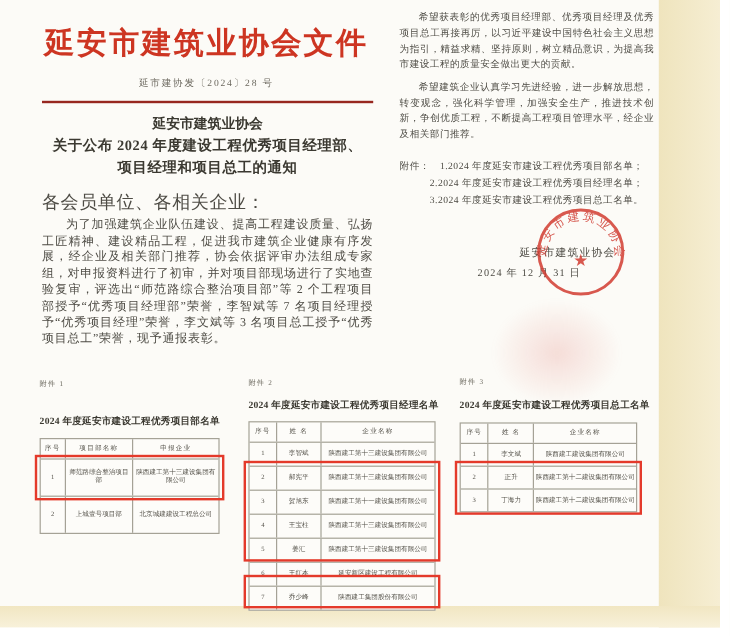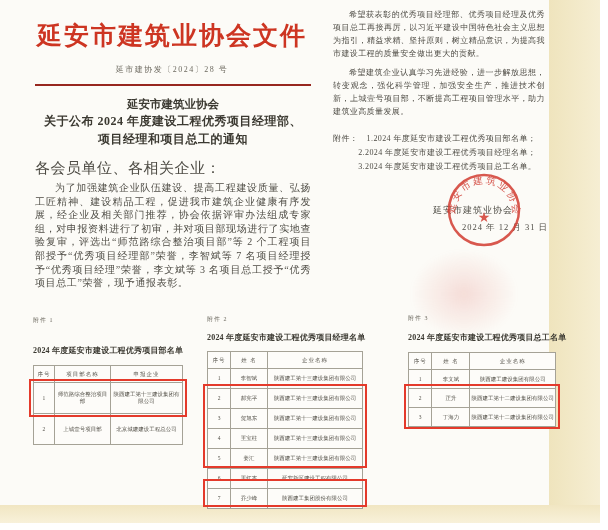--- a/index.html
+++ b/index.html
@@ -36,32 +36,32 @@
 
   
   .col-right{position:absolute;left:333px;top:8px;width:212px;color:#4e4c45;}
   .col-right .bodyp{font-size:8px;line-height:13px;letter-spacing:0.4px;margin:0 0 6px 0;}
   .attach{display:flex;margin-top:14px;font-size:8px;line-height:14px;letter-spacing:0.4px;}
   .attach-label{flex:none;font-family:Liberation Serif, serif;}
   .attach-items div{white-space:nowrap;text-align:right;}
 
   .issuer{position:absolute;left:398px;top:204px;width:150px;text-align:center;
     font-size:9px;color:#4e4c45;letter-spacing:1px;}
-  .issue-date{position:absolute;left:398px;top:222px;width:150px;text-align:right;
+  .issue-date{position:absolute;left:398px;top:222px;width:150px;text-align:left;
     font-size:8.5px;color:#4e4c45;letter-spacing:1px;}
   .seal{position:absolute;left:444px;top:170px;width:80px;height:80px;opacity:0.85;}
   .smudge{position:absolute;left:408px;top:248px;width:112px;height:92px;
     background:radial-gradient(ellipse at center,rgba(224,116,106,0.22),rgba(224,116,106,0) 68%);
     filter:blur(2px);}
 
   
   .apx{position:absolute;color:#55524a;}
   #apx1{left:33px;top:316px;width:150px;}
   #apx2{left:207px;top:315px;width:156px;}
-  #apx3{left:408px;top:314px;width:148px;}
+  #apx3{left:383px;top:314px;width:148px;}
   .apx-label{font-size:6px;color:#6d6a60;letter-spacing:1px;}
   .apx-title{font-weight:bold;color:#3b3931;text-align:center;font-size:8px;
     letter-spacing:0.2px;white-space:nowrap;}
   #apx1 .apx-title{margin-top:20px;margin-bottom:9px;}
   #apx2 .apx-title{margin-top:8px;margin-bottom:8px;}
   #apx3 .apx-title{margin-top:9px;margin-bottom:9px;}
   .tbl{position:relative;border:1px solid #a5a296;background:#fdfcf9;}
   .trow{display:flex;border-top:1px solid #a5a296;align-items:stretch;}
   .trow:first-child{border-top:none;}
   .c{display:flex;align-items:center;justify-content:center;text-align:center;
@@ -104,21 +104,21 @@
       <div class="nt1">延安市建筑业协会</div>
       <div class="nt2">关于公布 2024 年度建设工程优秀项目经理部、</div>
       <div class="nt2">项目经理和项目总工的通知</div>
     </div>
     <div class="salutation">各会员单位、各相关企业：</div>
     <p class="bodyp">为了加强建筑企业队伍建设、提高工程建设质量、弘扬工匠精神、建设精品工程，促进我市建筑企业健康有序发展，经企业及相关部门推荐，协会依据评审办法组成专家组，对申报资料进行了初审，并对项目部现场进行了实地查验复审，评选出“师范路综合整治项目部”等 2 个工程项目部授予“优秀项目经理部”荣誉，李智斌等 7 名项目经理授予“优秀项目经理”荣誉，李文斌等 3 名项目总工授予“优秀项目总工”荣誉，现予通报表彰。</p>
   </div>
 
   <div class="col-right">
     <p class="bodyp">希望获表彰的优秀项目经理部、优秀项目经理及优秀项目总工再接再厉，以习近平建设中国特色社会主义思想为指引，精益求精、坚持原则，树立精品意识，为提高我市建设工程的质量安全做出更大的贡献。</p>
-    <p class="bodyp">希望建筑企业认真学习先进经验，进一步解放思想，转变观念，强化科学管理，加强安全生产，推进技术创新，上城壹号项目部，不断提高工程项目管理水平，助力建筑业高质量发展。</p>
+    <p class="bodyp">希望建筑企业认真学习先进经验，进一步解放思想，转变观念，强化科学管理，加强安全生产，推进技术创新，争创优质工程，不断提高工程项目管理水平，经企业及相关部门推荐。</p>
     <div class="attach">
       <span class="attach-label">附件：</span>
       <div class="attach-items">
         <div>1.2024 年度延安市建设工程优秀项目部名单；</div>
         <div>2.2024 年度延安市建设工程优秀项目经理名单；</div>
         <div>3.2024 年度延安市建设工程优秀项目总工名单。</div>
       </div>
     </div>
   </div>
 

